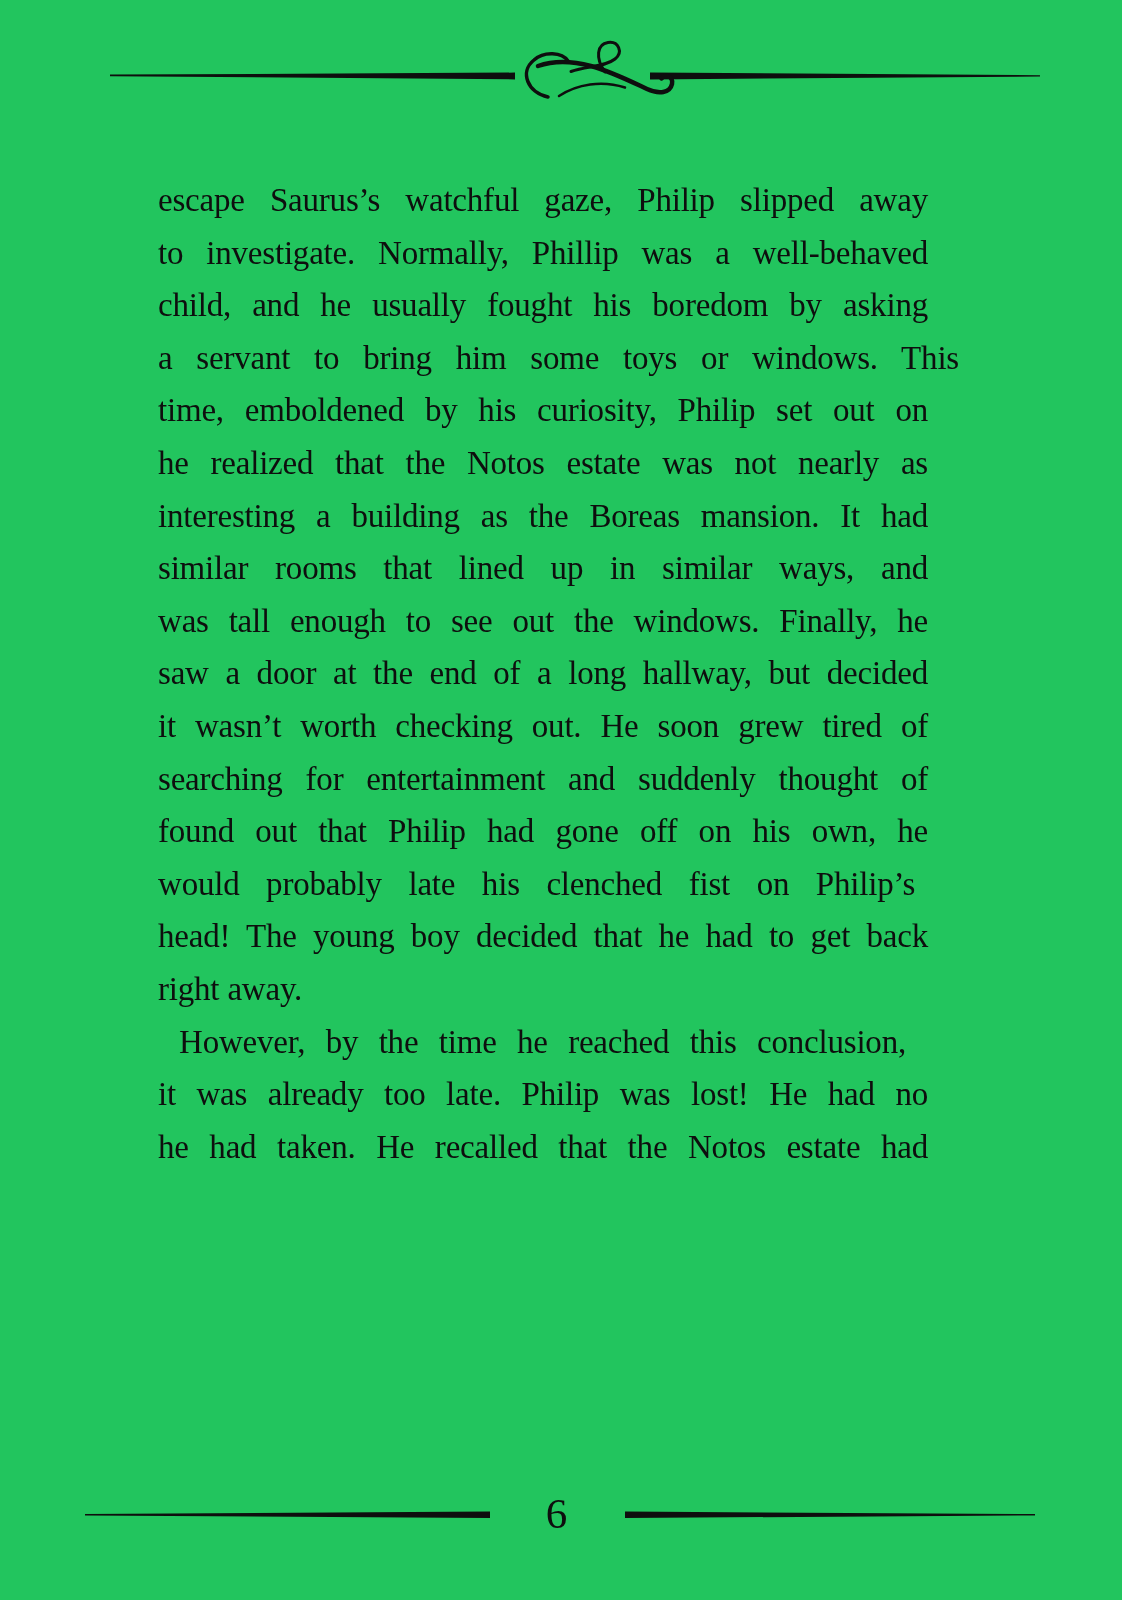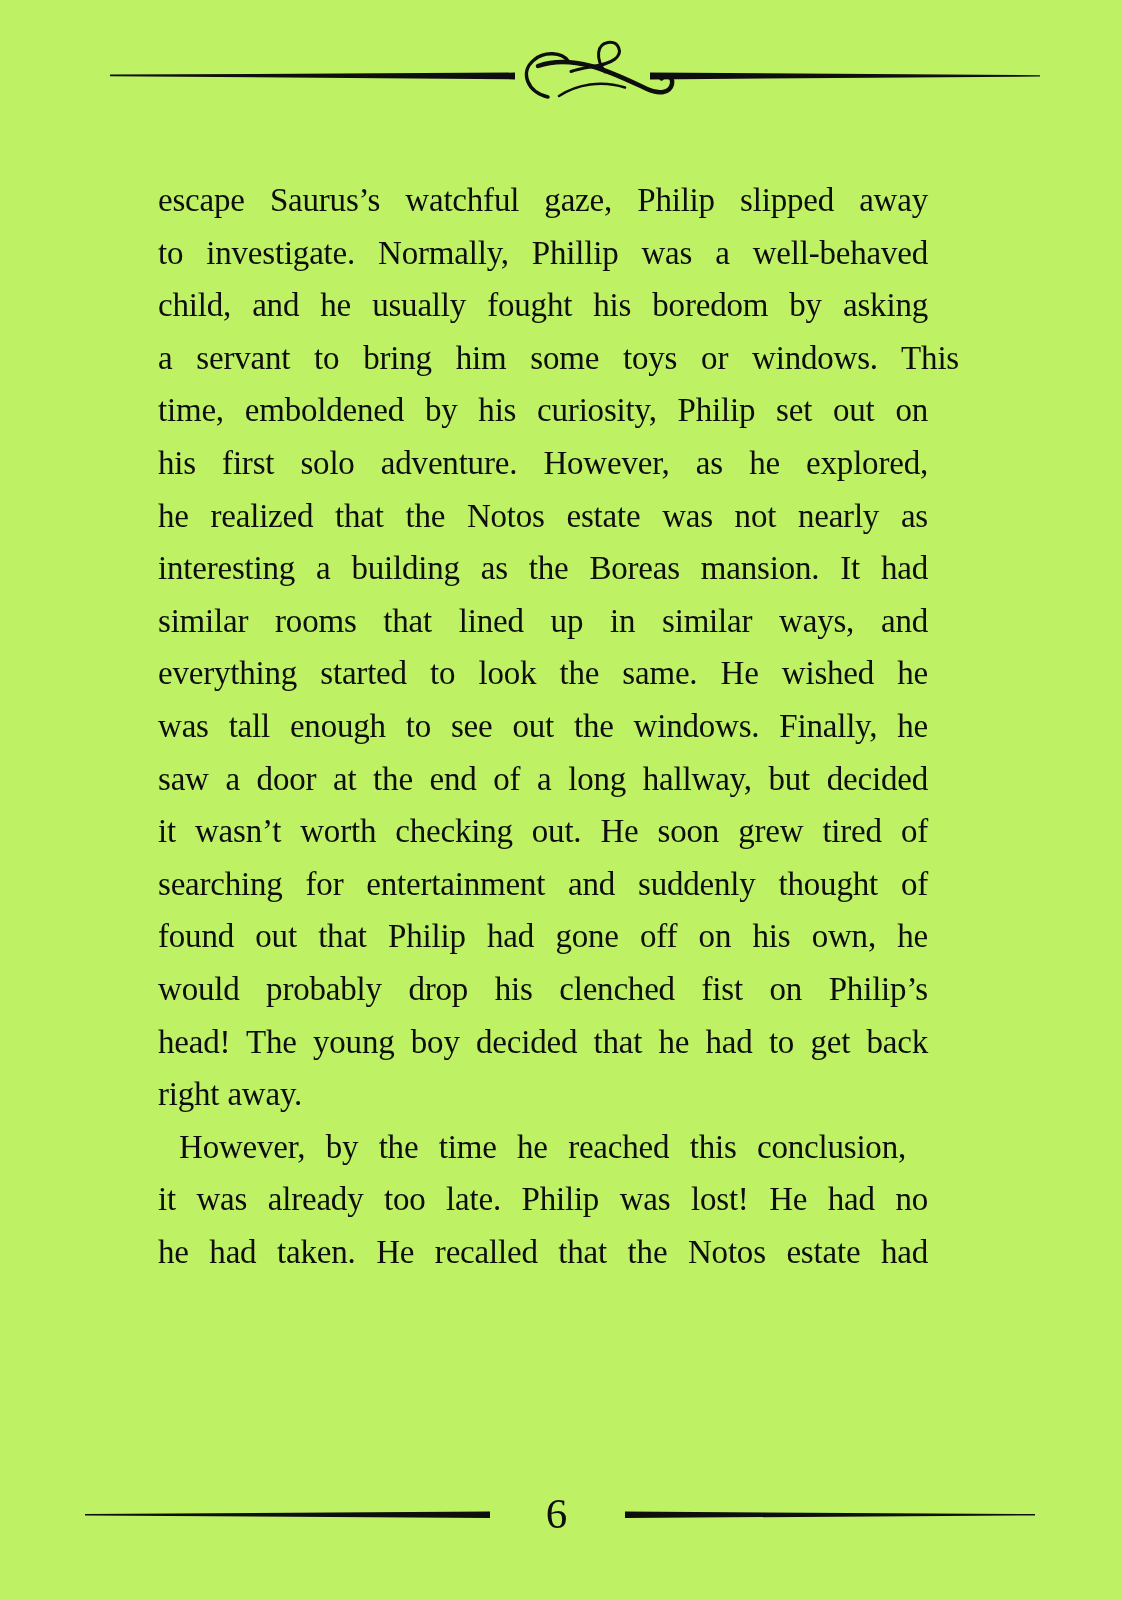--- a/index.html
+++ b/index.html
@@ -4,21 +4,21 @@
 <style>
   html, body { margin: 0; padding: 0; }
   body {
     width: 1122px; height: 1600px;
     background: #ffffff;
     font-family: "Liberation Serif", "DejaVu Serif", serif;
     color: #0e0e0e;
     position: relative;
     overflow: hidden;
   }
-  .page { position: absolute; inset: 0; background: #bef264; padding-left: 27px; }
+  .page { position: absolute; inset: 0; background: #22c55e; padding-left: 27px; }
 
   
   .header-divider {
     position: absolute;
     left: 110px; top: 30px;
     width: 930px; height: 110px;
   }
 
   
   .body-text {
@@ -69,31 +69,29 @@
     </g>
   </svg>
 
   <div class="body-text" id="bodyText">
       <div class="para">
         <div class="pline" style="word-spacing: 17.1276px;"><span>escape Saurus’s watchful gaze, Philip slipped away</span></div>
         <div class="pline" style="word-spacing: 14.9505px;"><span>to investigate. Normally, Phillip was a well-behaved</span></div>
         <div class="pline" style="word-spacing: 13.0625px;"><span>child, and he usually fought his boredom by asking</span></div>
         <div class="pline" style="word-spacing: 15.809px;"><span>a servant to bring him some toys or windows. This</span></div>
         <div class="pline" style="word-spacing: 12.8027px;"><span>time, emboldened by his curiosity, Philip set out on</span></div>
-        <div class="pline" style="word-spacing: 18.1429px;"><span>his first solo adventure. However, as he explored,</span></div>
         <div class="pline" style="word-spacing: 13.6875px;"><span>he realized that the Notos estate was not nearly as</span></div>
         <div class="pline" style="word-spacing: 12.8906px;"><span>interesting a building as the Boreas mansion. It had</span></div>
         <div class="pline" style="word-spacing: 18.7422px;"><span>similar rooms that lined up in similar ways, and</span></div>
-        <div class="pline" style="word-spacing: 15.1113px;"><span>everything started to look the same. He wished he</span></div>
         <div class="pline" style="word-spacing: 11.8715px;"><span>was tall enough to see out the windows. Finally, he</span></div>
         <div class="pline" style="word-spacing: 8.65909px;"><span>saw a door at the end of a long hallway, but decided</span></div>
         <div class="pline" style="word-spacing: 10.9948px;"><span>it wasn’t worth checking out. He soon grew tired of</span></div>
         <div class="pline" style="word-spacing: 14.8698px;"><span>searching for entertainment and suddenly thought of</span></div>
         <div class="pline" style="word-spacing: 13.2375px;"><span>found out that Philip had gone off on his own, he</span></div>
-        <div class="pline" style="word-spacing: 18.5625px;"><span>would probably drop his clenched fist on Philip’s</span></div>
+        <div class="pline" style="word-spacing: 18.5625px;"><span>would probably late his clenched fist on Philip’s</span></div>
         <div class="pline" style="word-spacing: 8.25313px;"><span>head! The young boy decided that he had to get back</span></div>
         <div class="pline last"><span>right away.</span></div>
       </div>
       <div class="para">
         <div class="pline" style="margin-left: 21px; word-spacing: 12.3393px;"><span>However, by the time he reached this conclusion,</span></div>
         <div class="pline" style="word-spacing: 12.4906px;"><span>it was already too late. Philip was lost! He had no</span></div>
         <div class="pline" style="word-spacing: 12.5712px;"><span>he had taken. He recalled that the Notos estate had</span></div>
       </div>
     </div>
 

